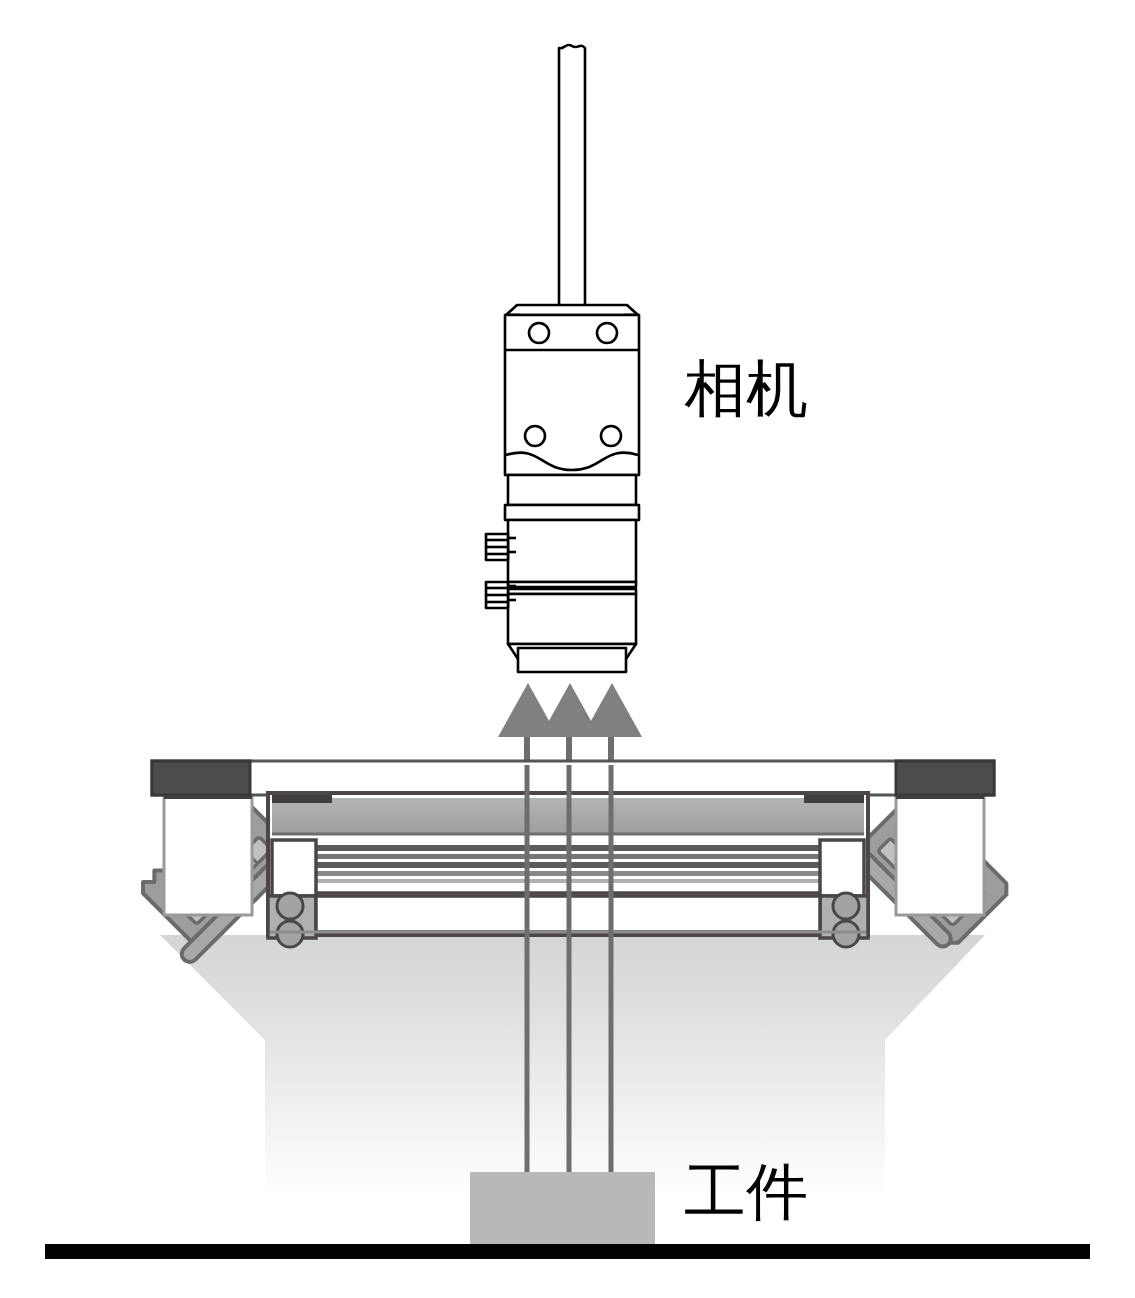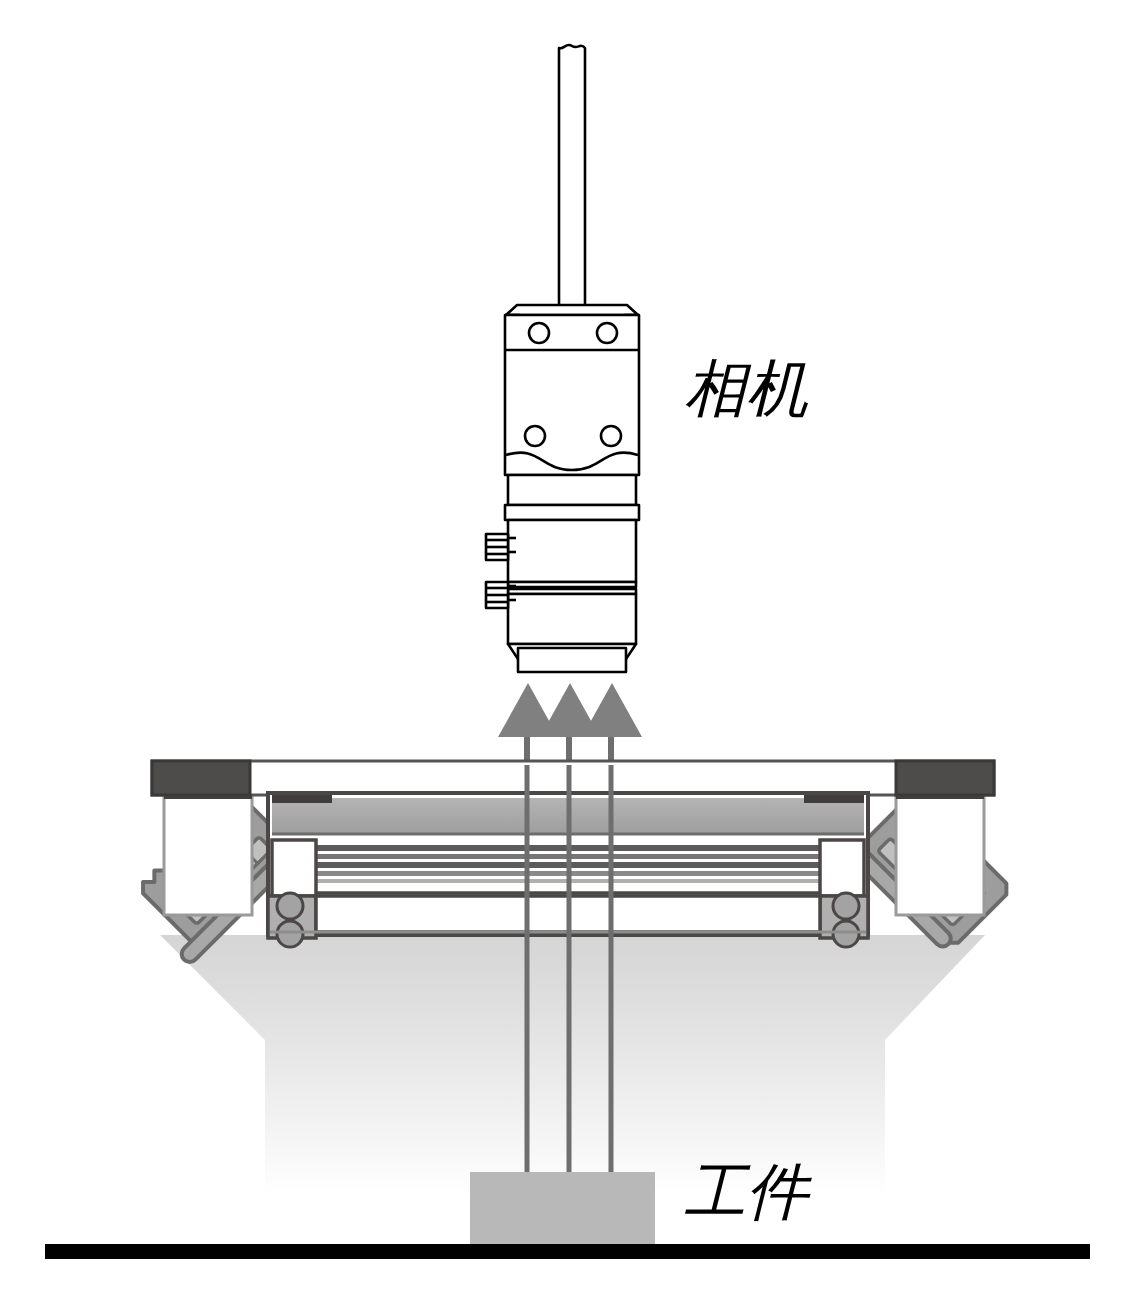--- a/index.html
+++ b/index.html
@@ -13,21 +13,20 @@
     height: 1298px;
     position: relative;
     overflow: hidden;
     font-family: "Liberation Sans", "DejaVu Sans", sans-serif;
   }
   #diagram-root {
     position: absolute;
     left: 0; top: 0;
     width: 1135px;
     height: 1298px;
-    font-style: italic;
   }
   #scene-svg {
     display: block;
     width: 1135px;
     height: 1298px;
   }
   .label-text {
     font-family: "DejaVu Sans", "Liberation Sans", sans-serif;
     font-size: 62px;
     fill: #000000;

